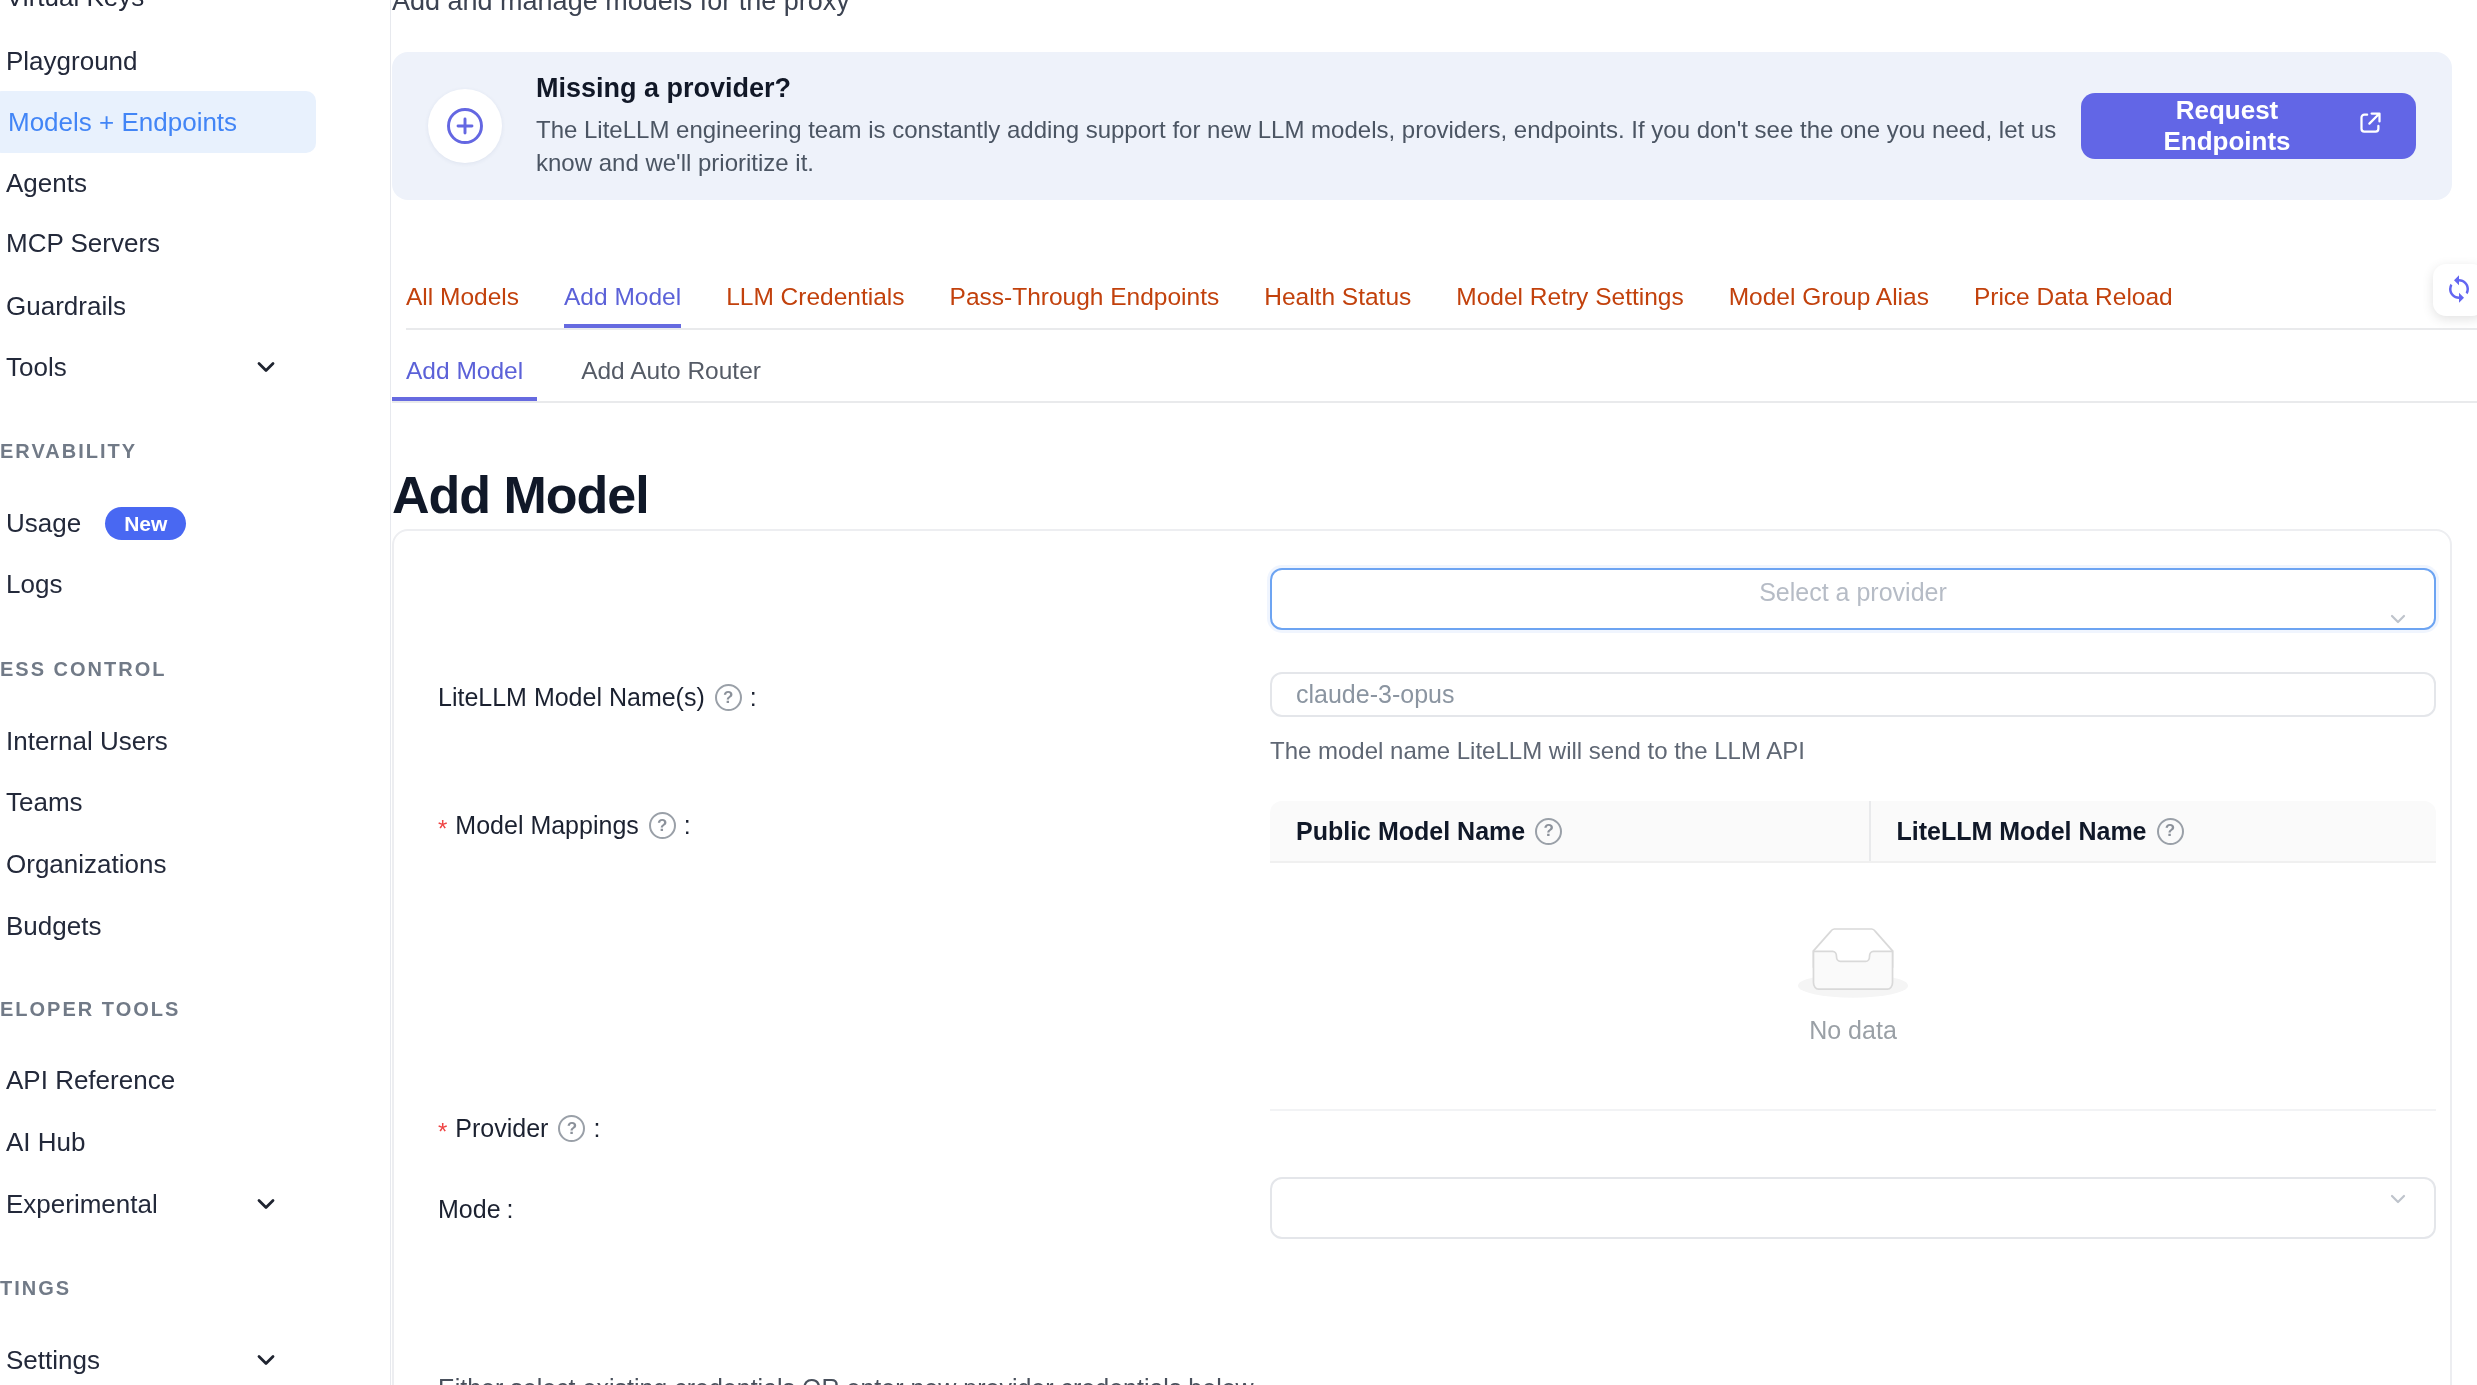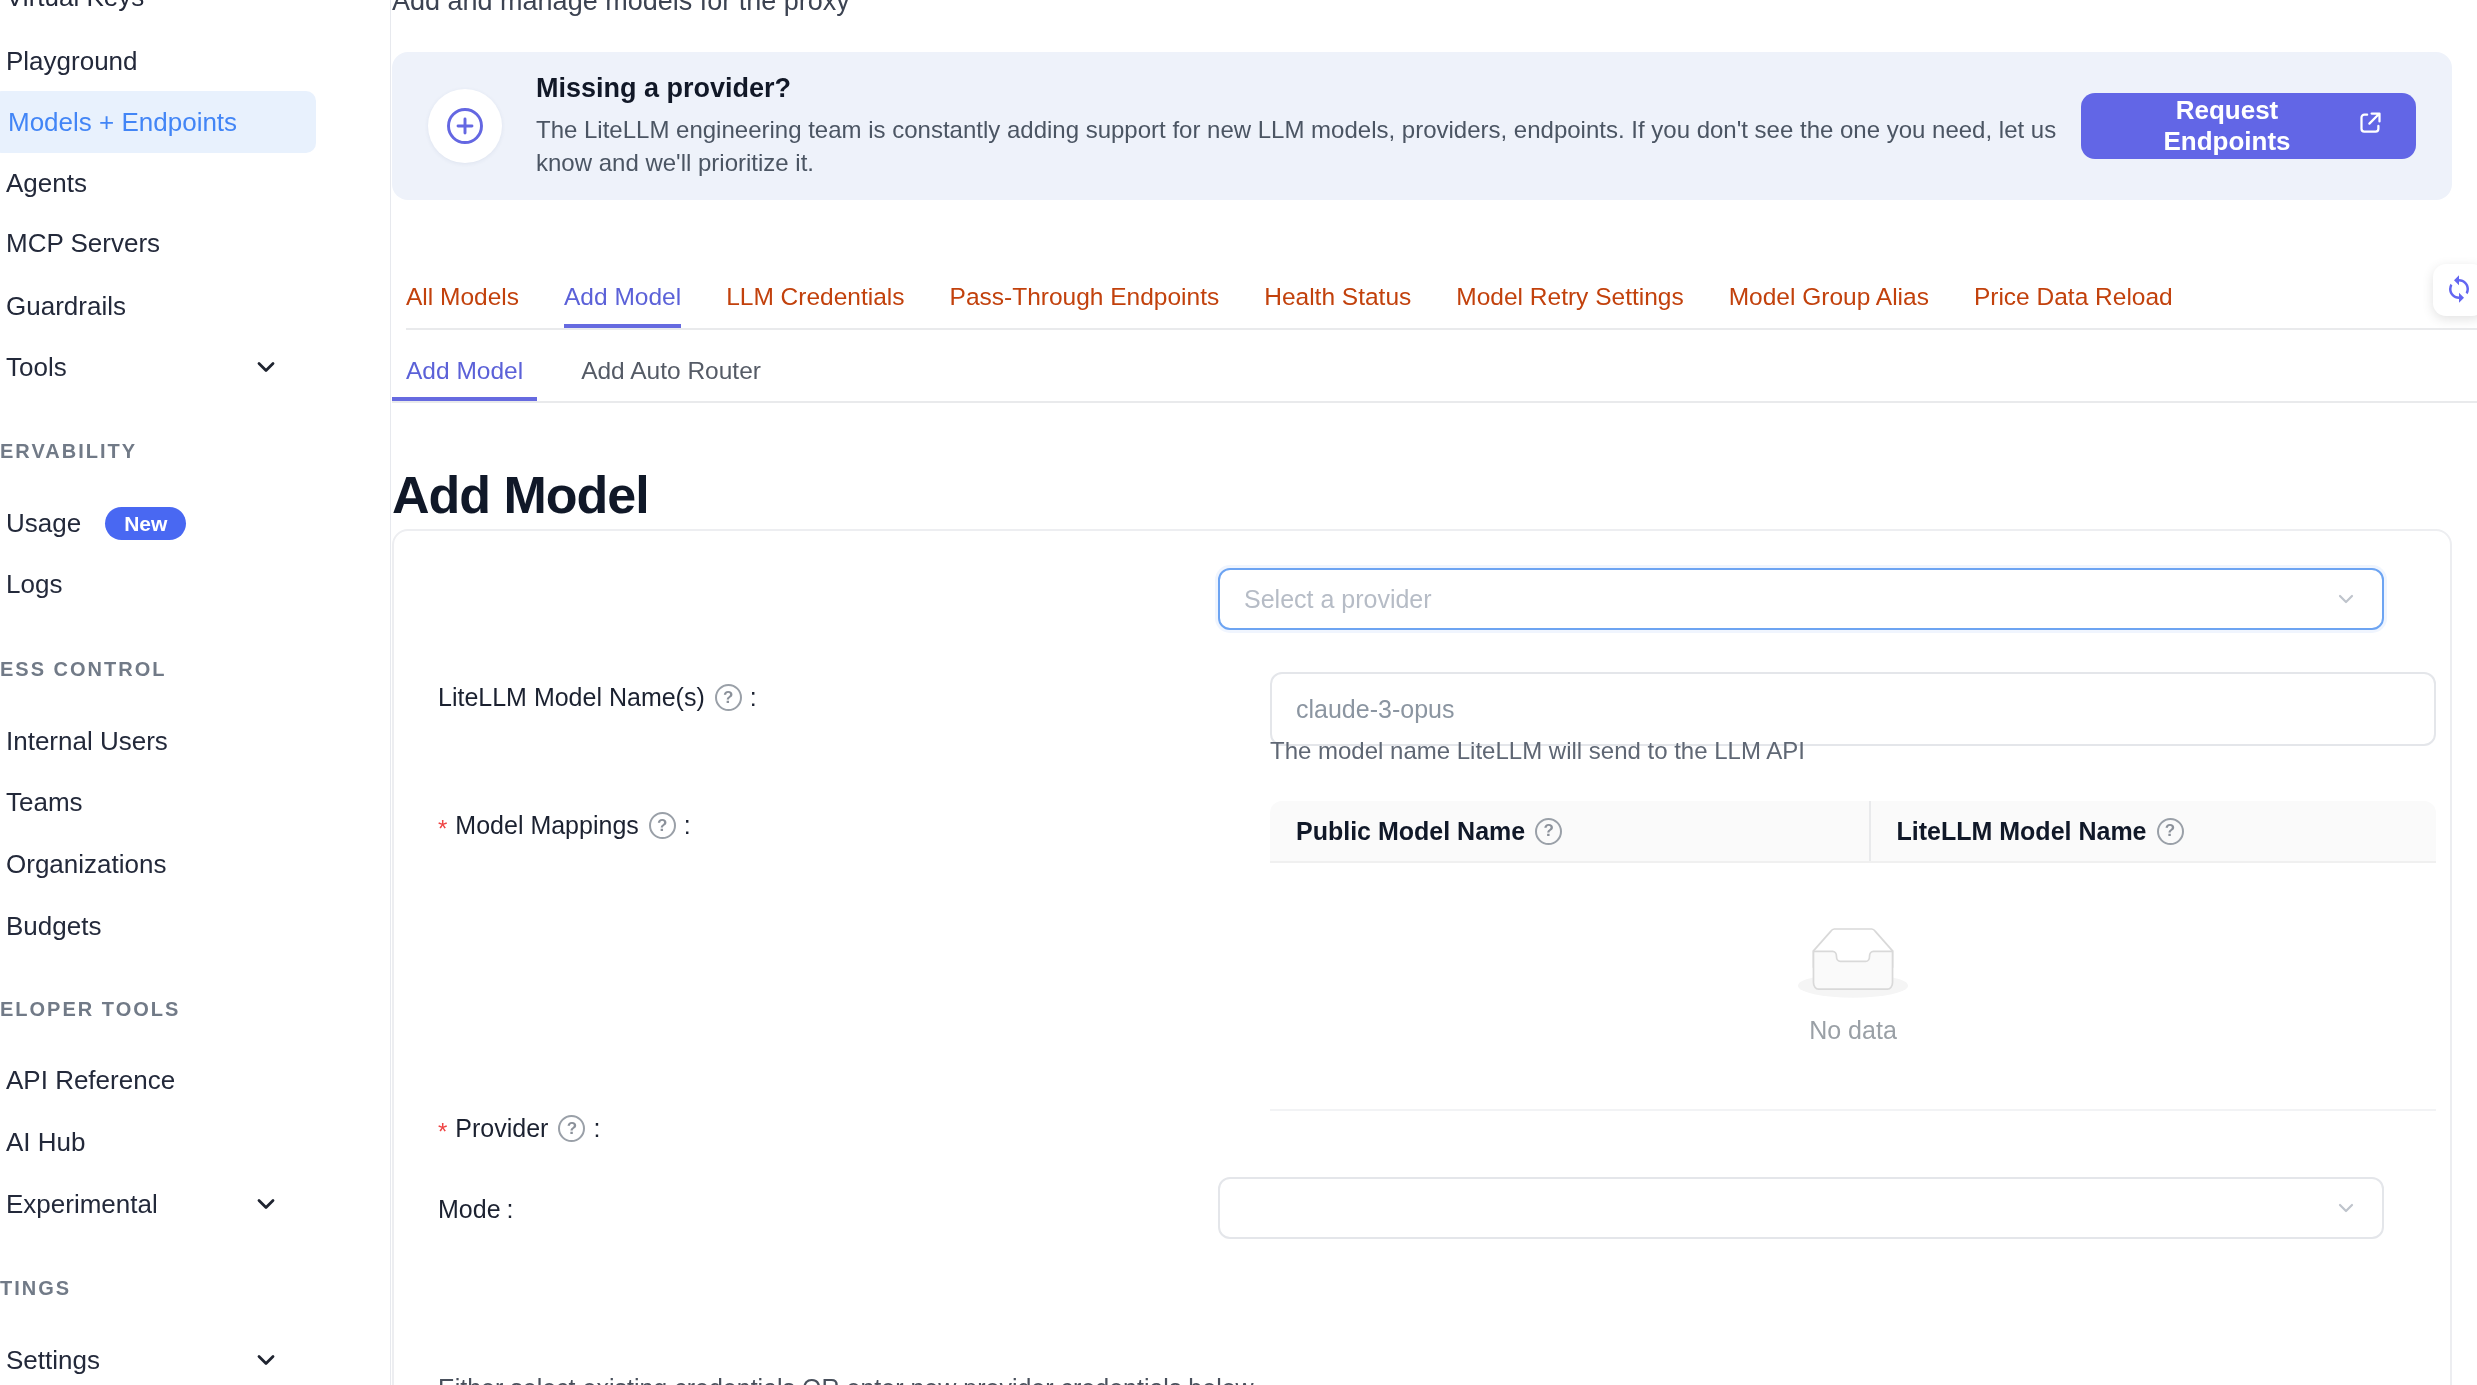--- a/index.html
+++ b/index.html
@@ -48,25 +48,25 @@
   #page-title{position:absolute;left:2px;top:430px;font-size:52px;font-weight:800;color:#101828;letter-spacing:-1px;}
   
   #card{position:absolute;left:2px;top:529px;width:2060px;height:980px;background:#fff;
     border:2px solid #edeef1;border-radius:16px;box-sizing:border-box;}
   .flabel{position:absolute;left:44px;font-size:25px;color:#1b2130;display:flex;align-items:center;}
   .req{color:#ef4444;margin-right:8px;font-size:24px;position:relative;top:3px;}
   .helpcircle{display:inline-flex;width:27px;height:27px;border:2px solid #9aa0a8;border-radius:50%;
     align-items:center;justify-content:center;color:#8b919a;font-size:17px;font-weight:700;
     margin:0 8px 0 10px;box-sizing:border-box;cursor:pointer;}
   .helpcircle::after{content:"?";}
-  .ctl{position:absolute;left:824px;width:1166px;height:62px;border-radius:12px;background:#fff;
-    box-sizing:border-box;display:flex;align-items:center;padding:0 24px;font-size:25px;}
+  .ctl{position:absolute;left:876px;width:1166px;height:62px;border-radius:12px;background:#fff;
+    box-sizing:border-box;display:flex;align-items:center;padding:8px 24px;font-size:25px;flex-direction:column;}
   .ctl .chev{margin-left:auto;display:flex;}
   #provider-select{border:2px solid #6da4f2;box-shadow:0 0 0 3px rgba(59,130,246,.08);color:#b6bcc6;cursor:pointer;}
-  #model-name-input{border:2px solid #e4e6ea;width:1166px;height:74px;border-radius:12px;box-sizing:border-box;
+  #model-name-input{border:2px solid #e4e6ea;width:1166px;height:45px;border-radius:12px;box-sizing:border-box;
     padding:0 24px;font-size:25px;color:#8b95a1;font-family:"Liberation Sans",sans-serif;outline:none;}
   #model-name-input::placeholder{color:#8b95a1;opacity:1;}
   .helper{position:absolute;left:876px;font-size:24px;color:#5f6774;line-height:40px;}
   
   #map-table{position:absolute;left:876px;top:270px;width:1166px;border-bottom:2px solid #f2f3f5;}
   #map-head{display:flex;height:60px;background:#fafafa;border-radius:12px 12px 0 0;border-bottom:2px solid #f0f0f0;gap:33px;}
   .map-th{flex:1;display:flex;align-items:center;padding-left:26px;font-size:25px;font-weight:700;color:#101828;}
   .map-th + .map-th{border-left:2px solid #e9eaec;}
   #map-empty{height:246px;display:flex;flex-direction:column;align-items:center;justify-content:center;gap:14px;}
   #no-data{font-size:25px;color:#9aa0a6;}

